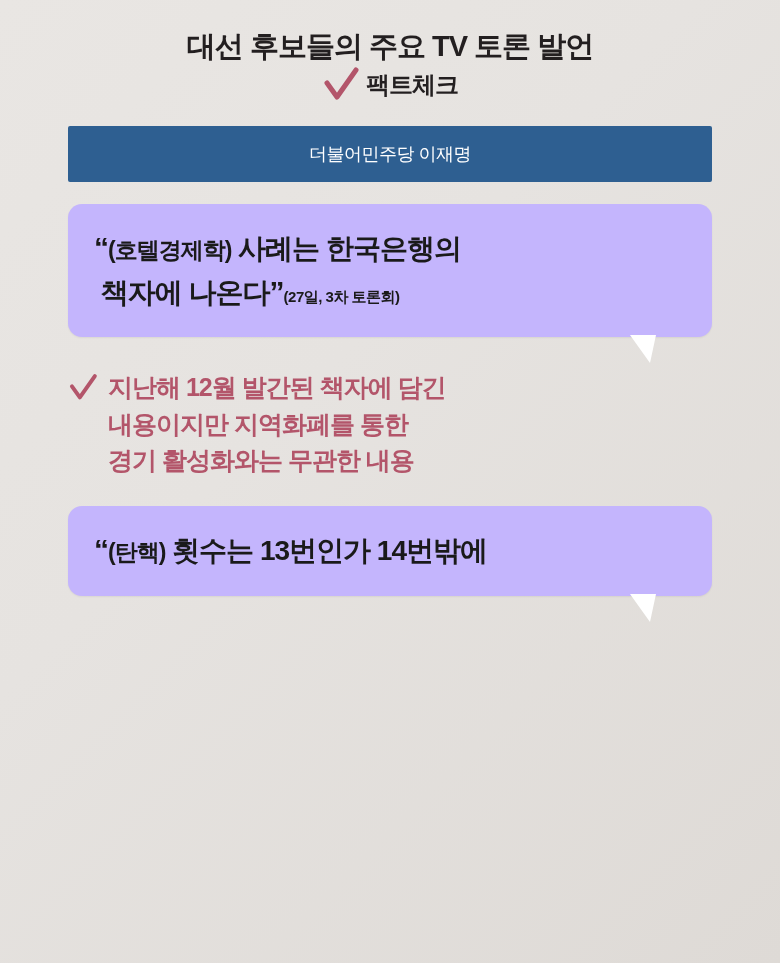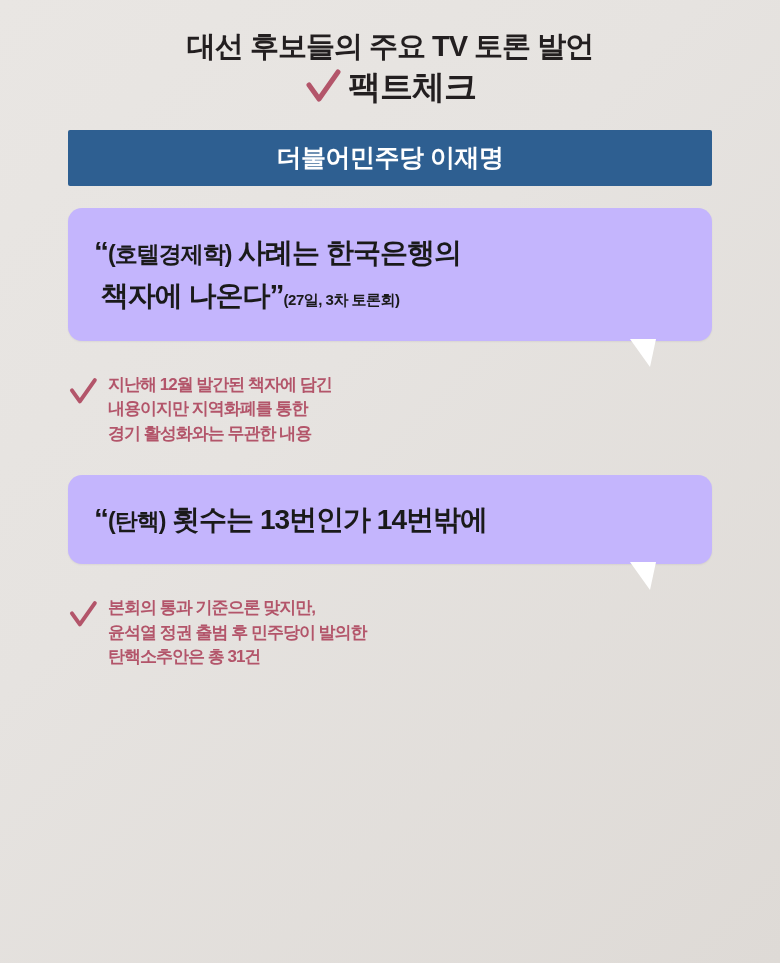--- a/index.html
+++ b/index.html
@@ -28,21 +28,21 @@
     text-align: center;
   }
   .title-line1 {
     font-size: 29px;
     font-weight: bold;
     color: #231f20;
     letter-spacing: -1px;
     line-height: 1.25;
   }
   .title-line2 {
-    font-size: 33px;
+    font-size: 24px;
     font-weight: bold;
     color: #231f20;
     letter-spacing: -1px;
     line-height: 1.25;
     display: flex;
     align-items: center;
     justify-content: center;
     gap: 6px;
     margin-top: 2px;
   }
@@ -58,22 +58,22 @@
     margin: 22px 68px 0 68px;
     background: #2e5f91;
     height: 56px;
     display: flex;
     align-items: center;
     justify-content: center;
     border-radius: 2px;
   }
   .party-bar .party-text {
     color: #ffffff;
-    font-size: 25px;
-    font-weight: bold;
+    font-size: 18px;
+    font-weight: normal;
     letter-spacing: -0.5px;
   }
 
   
   .bubble-wrap {
     position: relative;
     margin: 22px 68px 0 68px;
   }
   .bubble {
     background: #c4b5fd;
@@ -118,21 +118,21 @@
     margin: 32px 68px 0 68px;
     display: flex;
     align-items: flex-start;
     gap: 10px;
   }
   .fact .check-icon {
     margin-top: 4px;
     flex: 0 0 auto;
   }
   .fact .fact-text {
-    font-size: 17px;
+    font-size: 25px;
     font-weight: bold;
     color: #b3556a;
     line-height: 1.45;
     letter-spacing: -1px;
   }
 
   .spacer-a { height: 6px; }
 </style>
 </head>
 <body>
@@ -184,26 +184,14 @@
 
   <div class="bubble-wrap">
     <div class="bubble">
       <p>
         <span class="quote-mark">“</span><span class="paren">(탄핵)</span><span> 횟수는 13번인가 14번밖에</span>
       </p>
       <div class="tail"></div>
     </div>
   </div>
 
-  <div class="fact">
-    <span class="check-icon">
-      <svg width="30" height="30" viewBox="0 0 38 38" aria-hidden="true">
-        <path d="M5 17 L15 31 L34 4" fill="none" stroke="#b3556a" stroke-width="5" stroke-linecap="round" stroke-linejoin="round"></path>
-      </svg>
-    </span>
-    <div class="fact-text">
-      <div>본회의 통과 기준으론 맞지만,</div>
-      <div>윤석열 정권 출범 후 민주당이 발의한</div>
-      <div>탄핵소추안은 총 31건</div>
-    </div>
-  </div>
 
 </div>
 
 </body></html>

